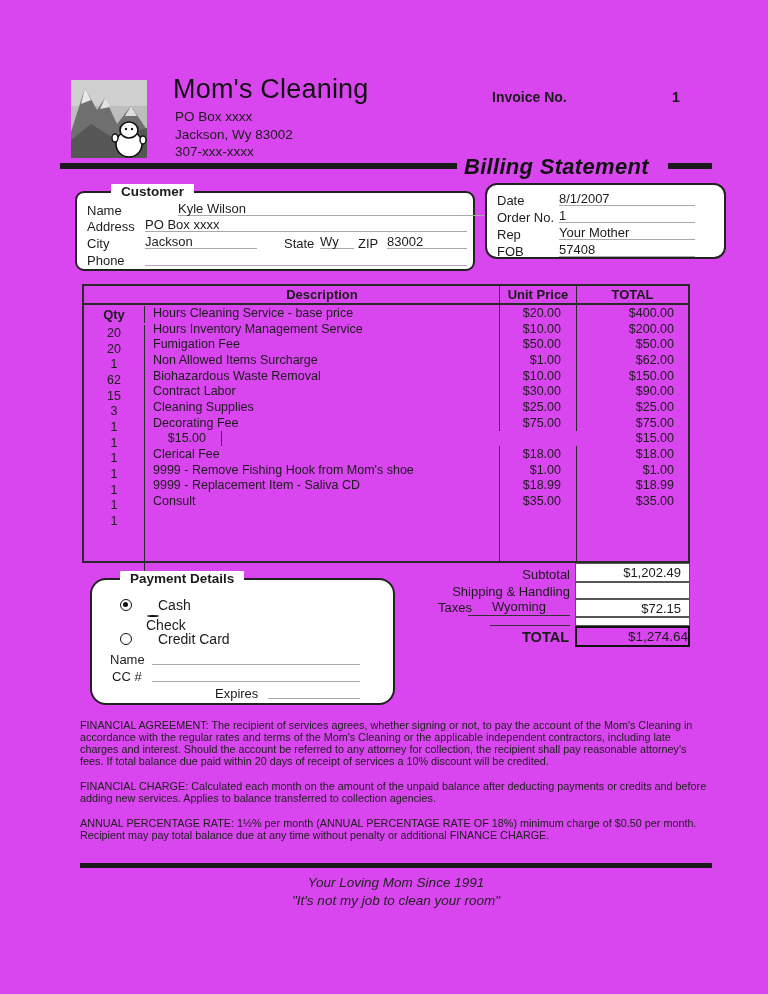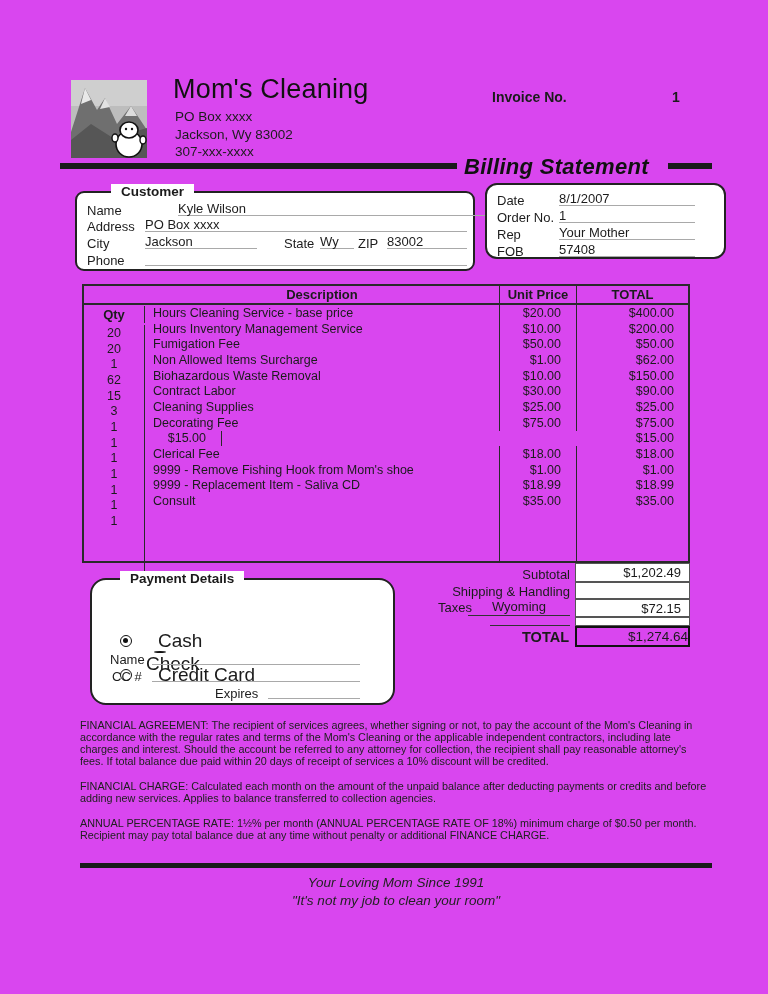--- a/index.html
+++ b/index.html
@@ -51,21 +51,21 @@
   .taxes-label { position:absolute; left:438px; top:600px; font-size:13px; }
   .tax-region { position:absolute; left:468px; top:599px; width:102px; text-align:center; font-size:13px; border-bottom:1.5px solid #333; height:17px; }
   .blank-uline { position:absolute; left:490px; top:625px; width:80px; border-bottom:1.5px solid #333; height:0; }
   .total-label { position:absolute; right:199px; top:629px; font-size:14.5px; font-weight:bold; }
   .total-cell { position:absolute; left:575px; top:626px; width:115px; height:21px; border:2px solid #111; font-size:13.5px;
                 display:flex; align-items:center; justify-content:flex-end; }
 
   
   .payment-box { left:90px; top:578px; width:305px; height:127px; border-radius:16px; }
   .payment-box .legend { left:28px; }
-  .radio-row { position:absolute; left:28px; font-size:19px; height:14px; display:flex; align-items:center;margin-top:36px; }
+  .radio-row { position:absolute; left:28px; font-size:14px; height:14px; display:flex; align-items:center; }
   .radio { width:12px; height:12px; border:1.7px solid #111; border-radius:50%; display:inline-block; position:relative; background:#fff; }
   .radio.on::after { content:""; position:absolute; left:2px; top:2px; width:5px; height:5px; border-radius:50%; background:#111; }
   .radio-label { margin-left:26px; }
 
   
   .office-box { position:absolute; left:465px; top:663px; width:223px; height:47px; border:1.5px solid #333; font-size:13px; padding:4px 7px; }
 
   
   .fine-print { position:absolute; left:80px; top:719px; width:632px; font-size:10.8px; line-height:12px; color:#202020; }
   .fine-print p { margin-bottom:13px; }

